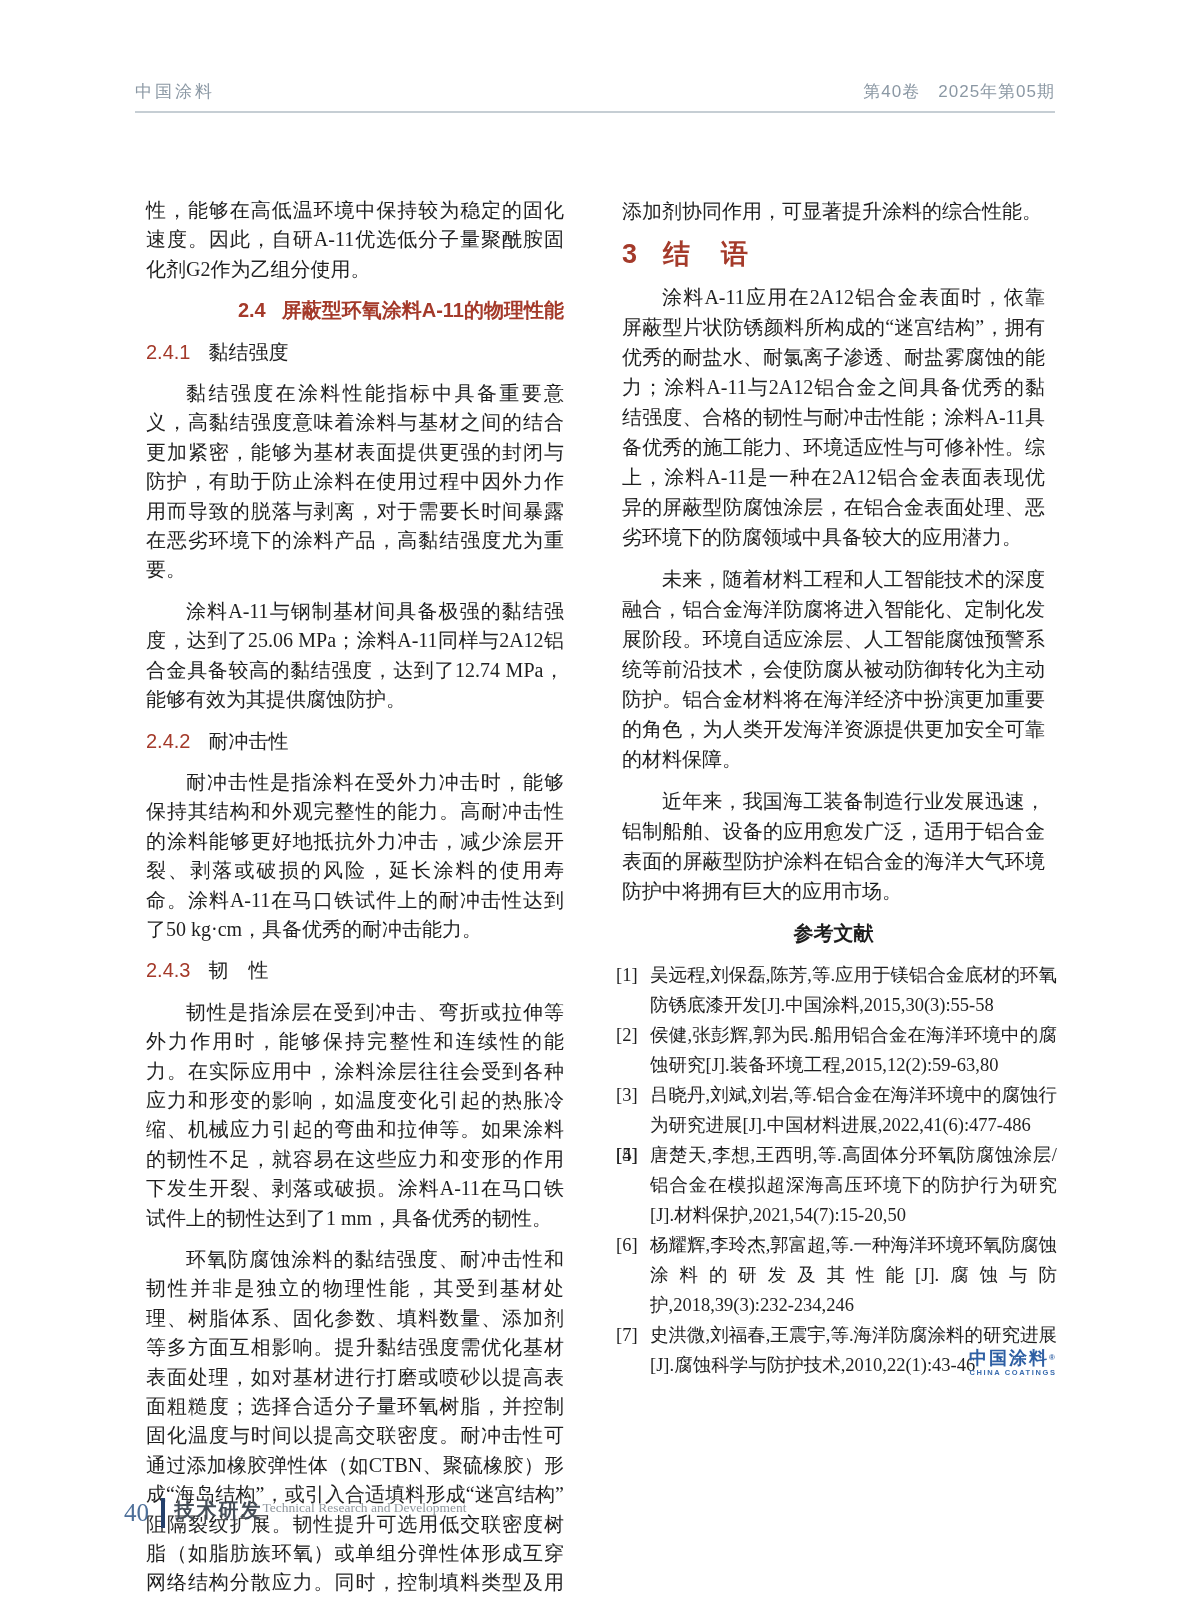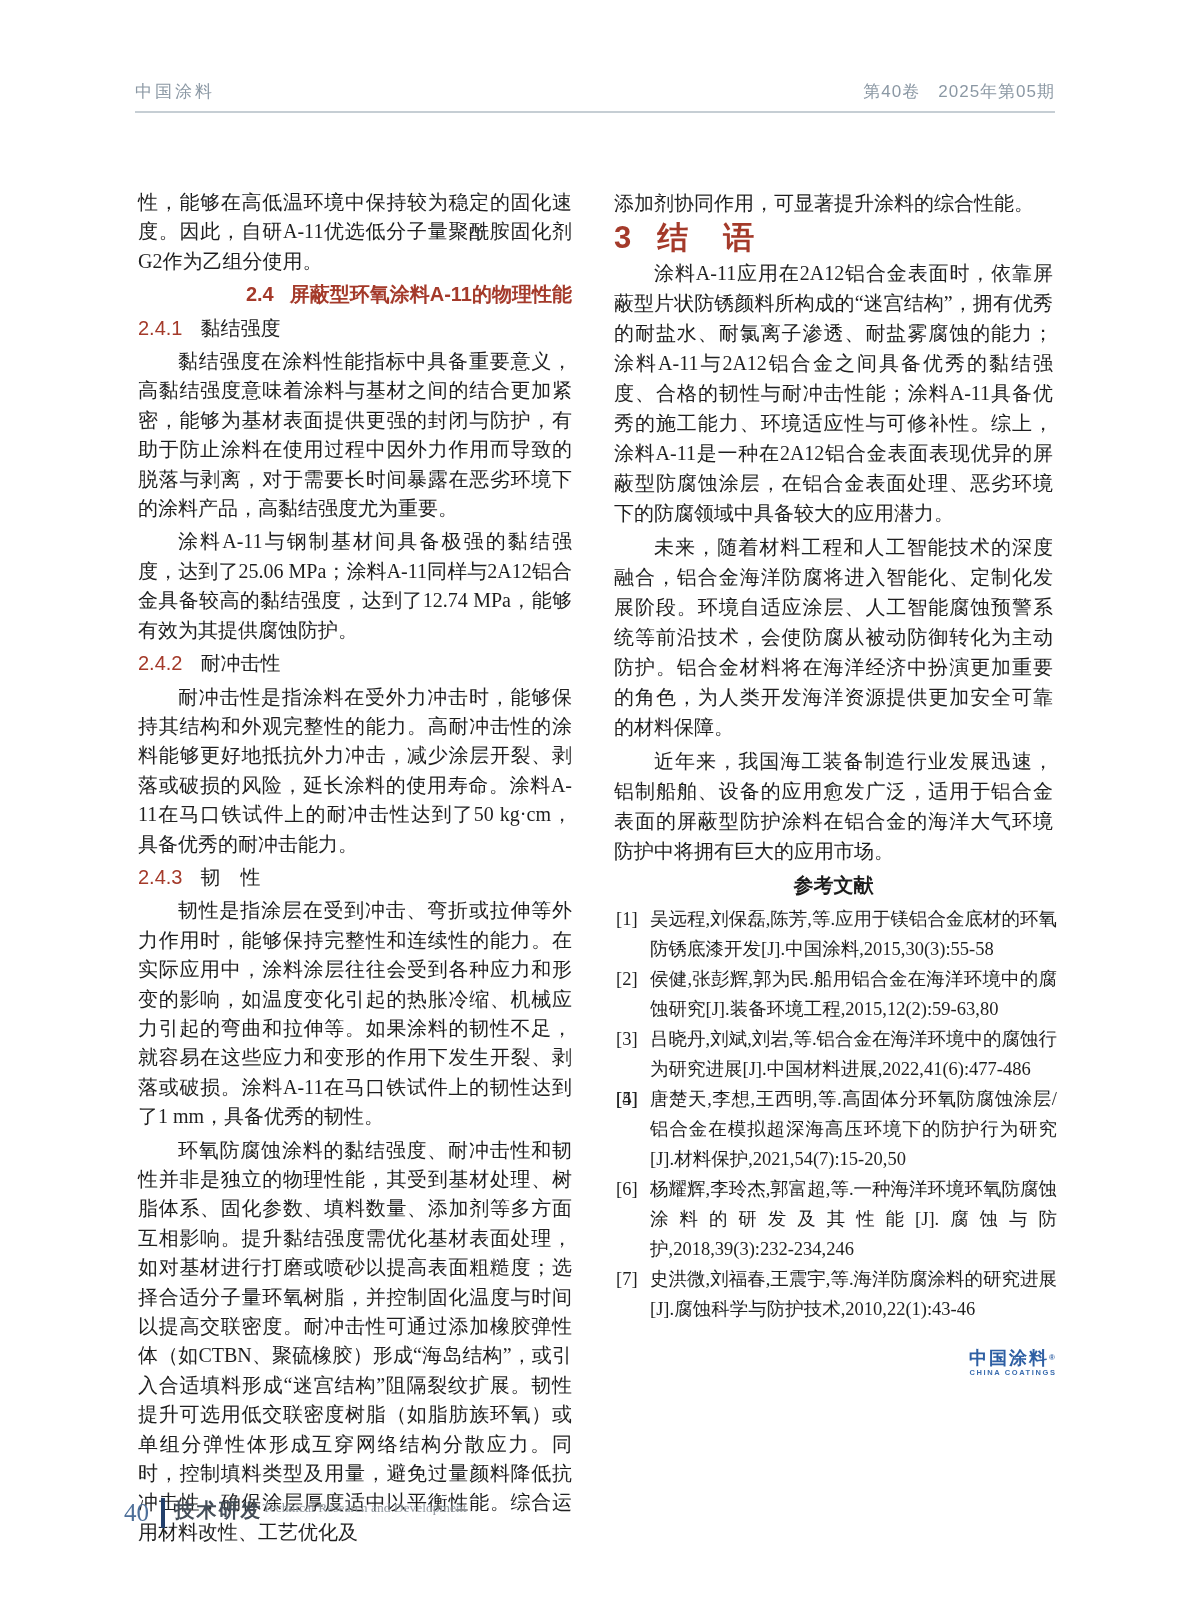--- a/index.html
+++ b/index.html
@@ -19,38 +19,38 @@
     border-bottom:2px solid #c6ced4;
     color:#8b98a4;
     font-family:"Liberation Sans","DejaVu Sans",sans-serif;
     font-size:17px;letter-spacing:3px;
   }
   .header .issue{letter-spacing:1px;}
   
   .col{position:absolute;top:184px;text-align:justify;}
   .col-left{left:134px;width:442px;font-size:20px;line-height:29.4px;}
   .col-right{left:610px;width:447px;font-size:20px;line-height:30px;}
-  .col p{margin:4px;}
+  .col p{margin:12px;}
   .col p.indent{text-indent:2em;}
   
   .h-sec{
     font-family:"Liberation Sans","DejaVu Sans",sans-serif;
     font-weight:bold;font-size:20px;line-height:29.4px;
     color:#a43a2a;margin:0;text-align:right;
   }
   .h-sec .h-num{margin-right:16px;}
   .h-sub{
     font-family:"Liberation Sans","DejaVu Sans",sans-serif;
     font-weight:normal;font-size:20px;line-height:29.4px;
     margin:0;text-align:left;color:#222;
   }
   .h-sub .h-num{color:#a43a2a;margin-right:18px;}
   .h-big{
     font-family:"Liberation Sans","DejaVu Sans",sans-serif;
-    font-weight:bold;font-size:31px;line-height:32px;
+    font-weight:bold;font-size:27px;line-height:32px;
     color:#a43a2a;margin:16px 0 12px 0;text-align:left;letter-spacing:2px;
   }
   .h-big .h-num{margin-right:26px;letter-spacing:0;}
   
   .ref-heading{
     font-family:"Liberation Sans","DejaVu Sans",sans-serif;
     font-weight:bold;font-size:20px;color:#1c1c1c;
     text-align:center;margin:14px 0 8px 0;
   }
   .ref-list{list-style:none;margin:0;padding:0;font-size:18.5px;line-height:30px;}

